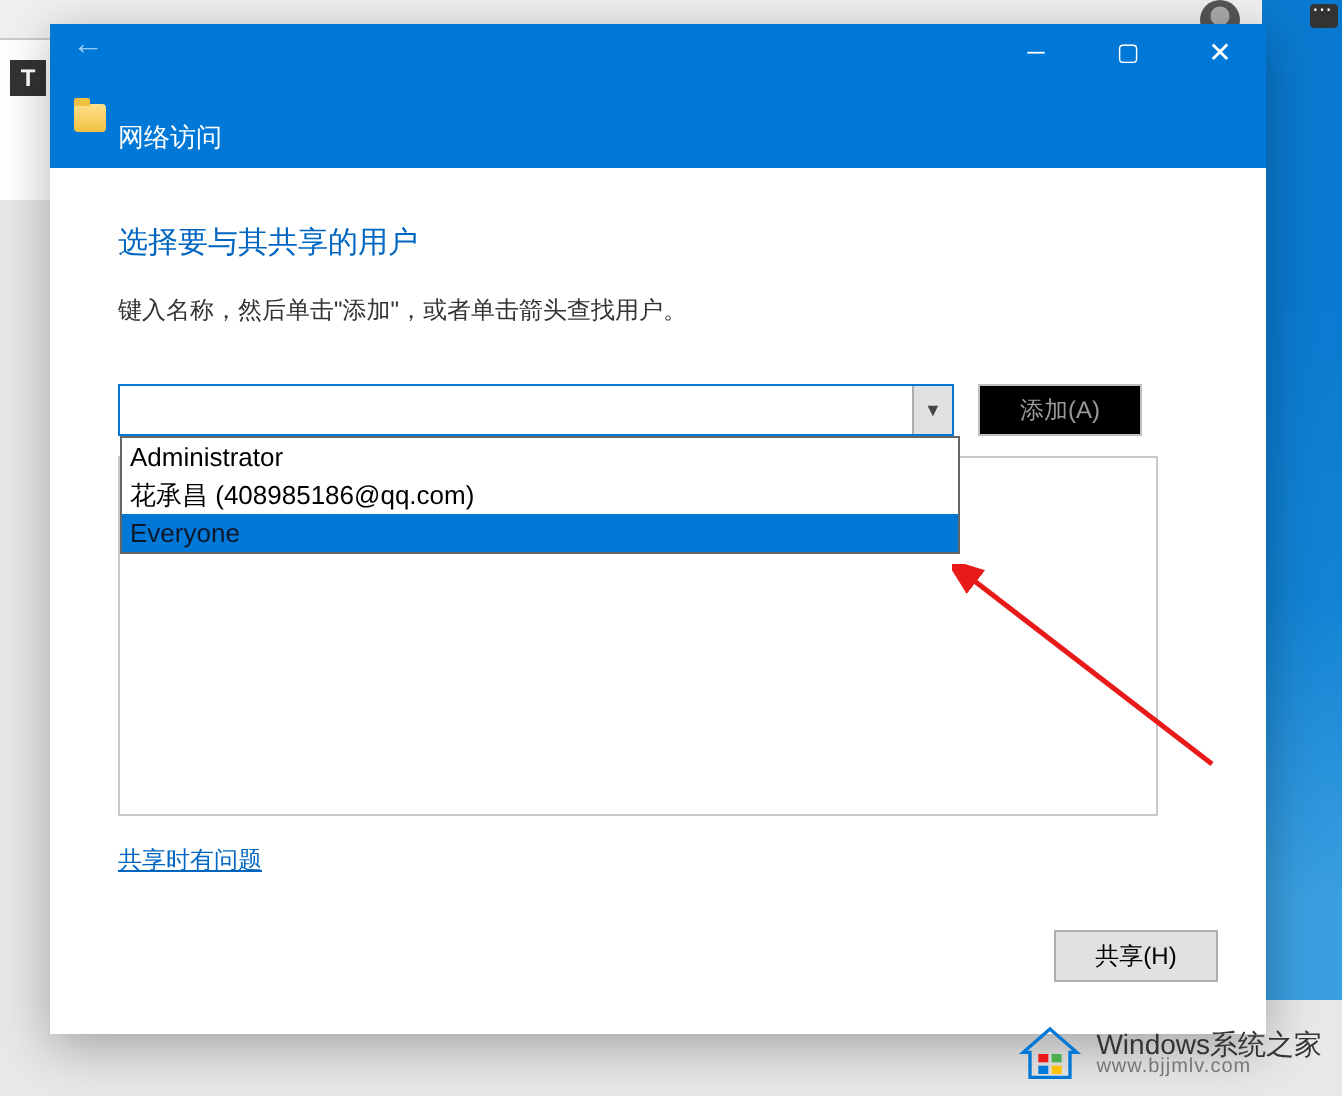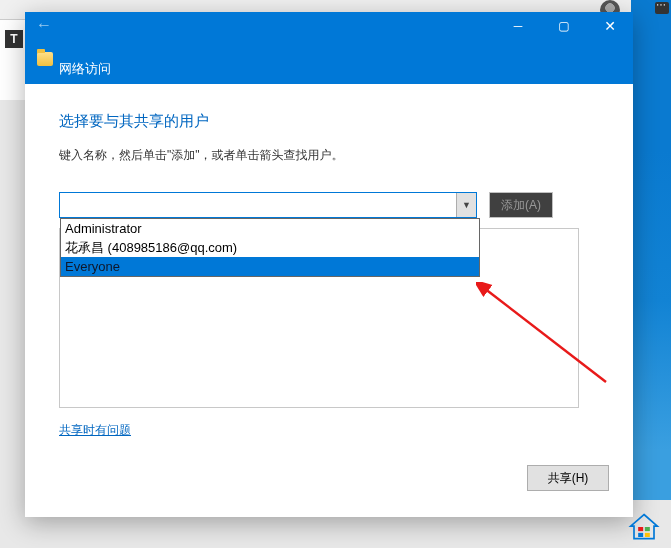--- a/index.html
+++ b/index.html
@@ -164,22 +164,22 @@
   .combo .dd-btn {
     position:absolute;
     right:1px; top:1px;
     width:20px; height:24px;
     background:#e1e1e1;
     border-left:1px solid #adadad;
     display:flex; align-items:center; justify-content:center;
     font-size:9px; color:#444;
   }
   .add-btn {
-    width:64px; height:26px;
-    background:#404040;
+    width:82px; height:26px;
+    background:#000000;
     border:1px solid #c0c0c0;
     color:#999;
     font-size:12px;
   }
 
   .dropdown {
     position:absolute;
     left:60px; top:218px;
     width:420px;
     background:#fff;
@@ -326,13 +326,17 @@
 </svg>
 
 <div class="watermark-logo">
   <svg class="house" viewBox="0 0 40 36">
     <path d="M20 3 L36 17 L32 17 L32 32 L8 32 L8 17 L4 17 Z" fill="none" stroke="#0078d7" stroke-width="2"></path>
     <rect x="13" y="18" width="6" height="5" fill="#e81a1a"></rect>
     <rect x="21" y="18" width="6" height="5" fill="#4caf50"></rect>
     <rect x="13" y="25" width="6" height="5" fill="#0078d7"></rect>
     <rect x="21" y="25" width="6" height="5" fill="#ffc107"></rect>
   </svg>
+  <div class="txt">
+    <div class="l1">Windows系统之家</div>
+    <div class="l2">www.bjjmlv.com</div>
+  </div>
 </div>
 
 </body></html>

